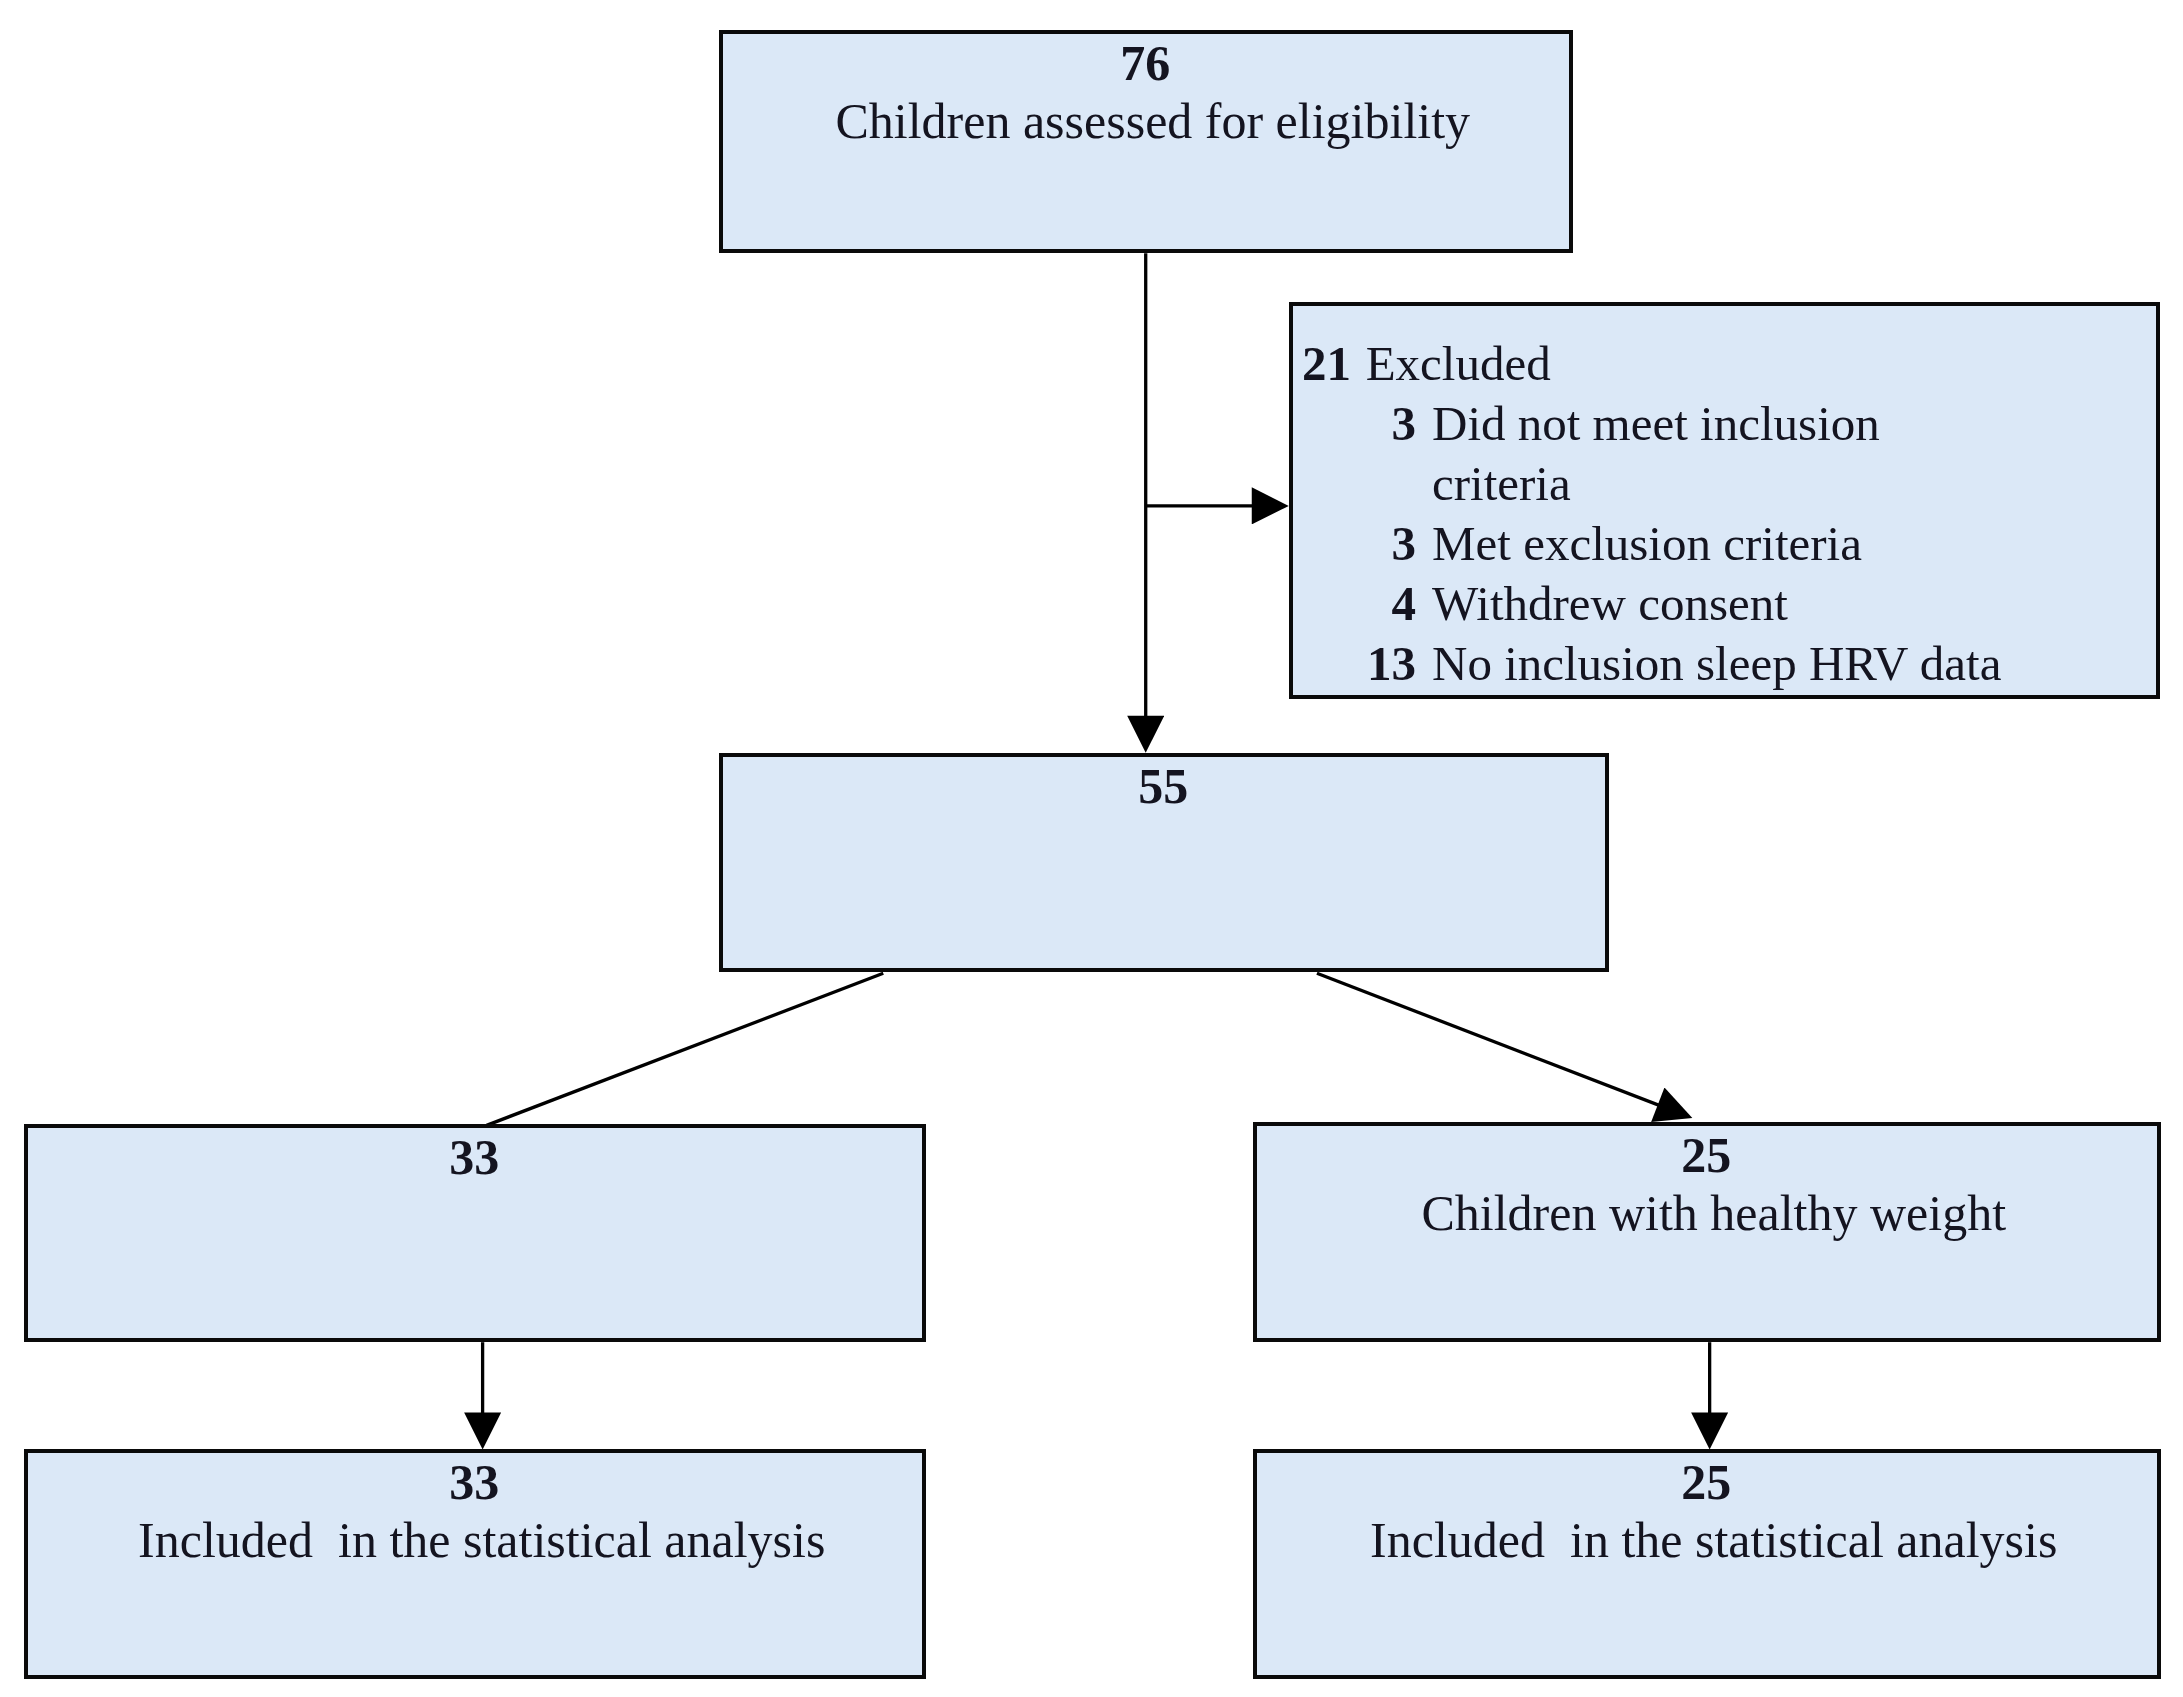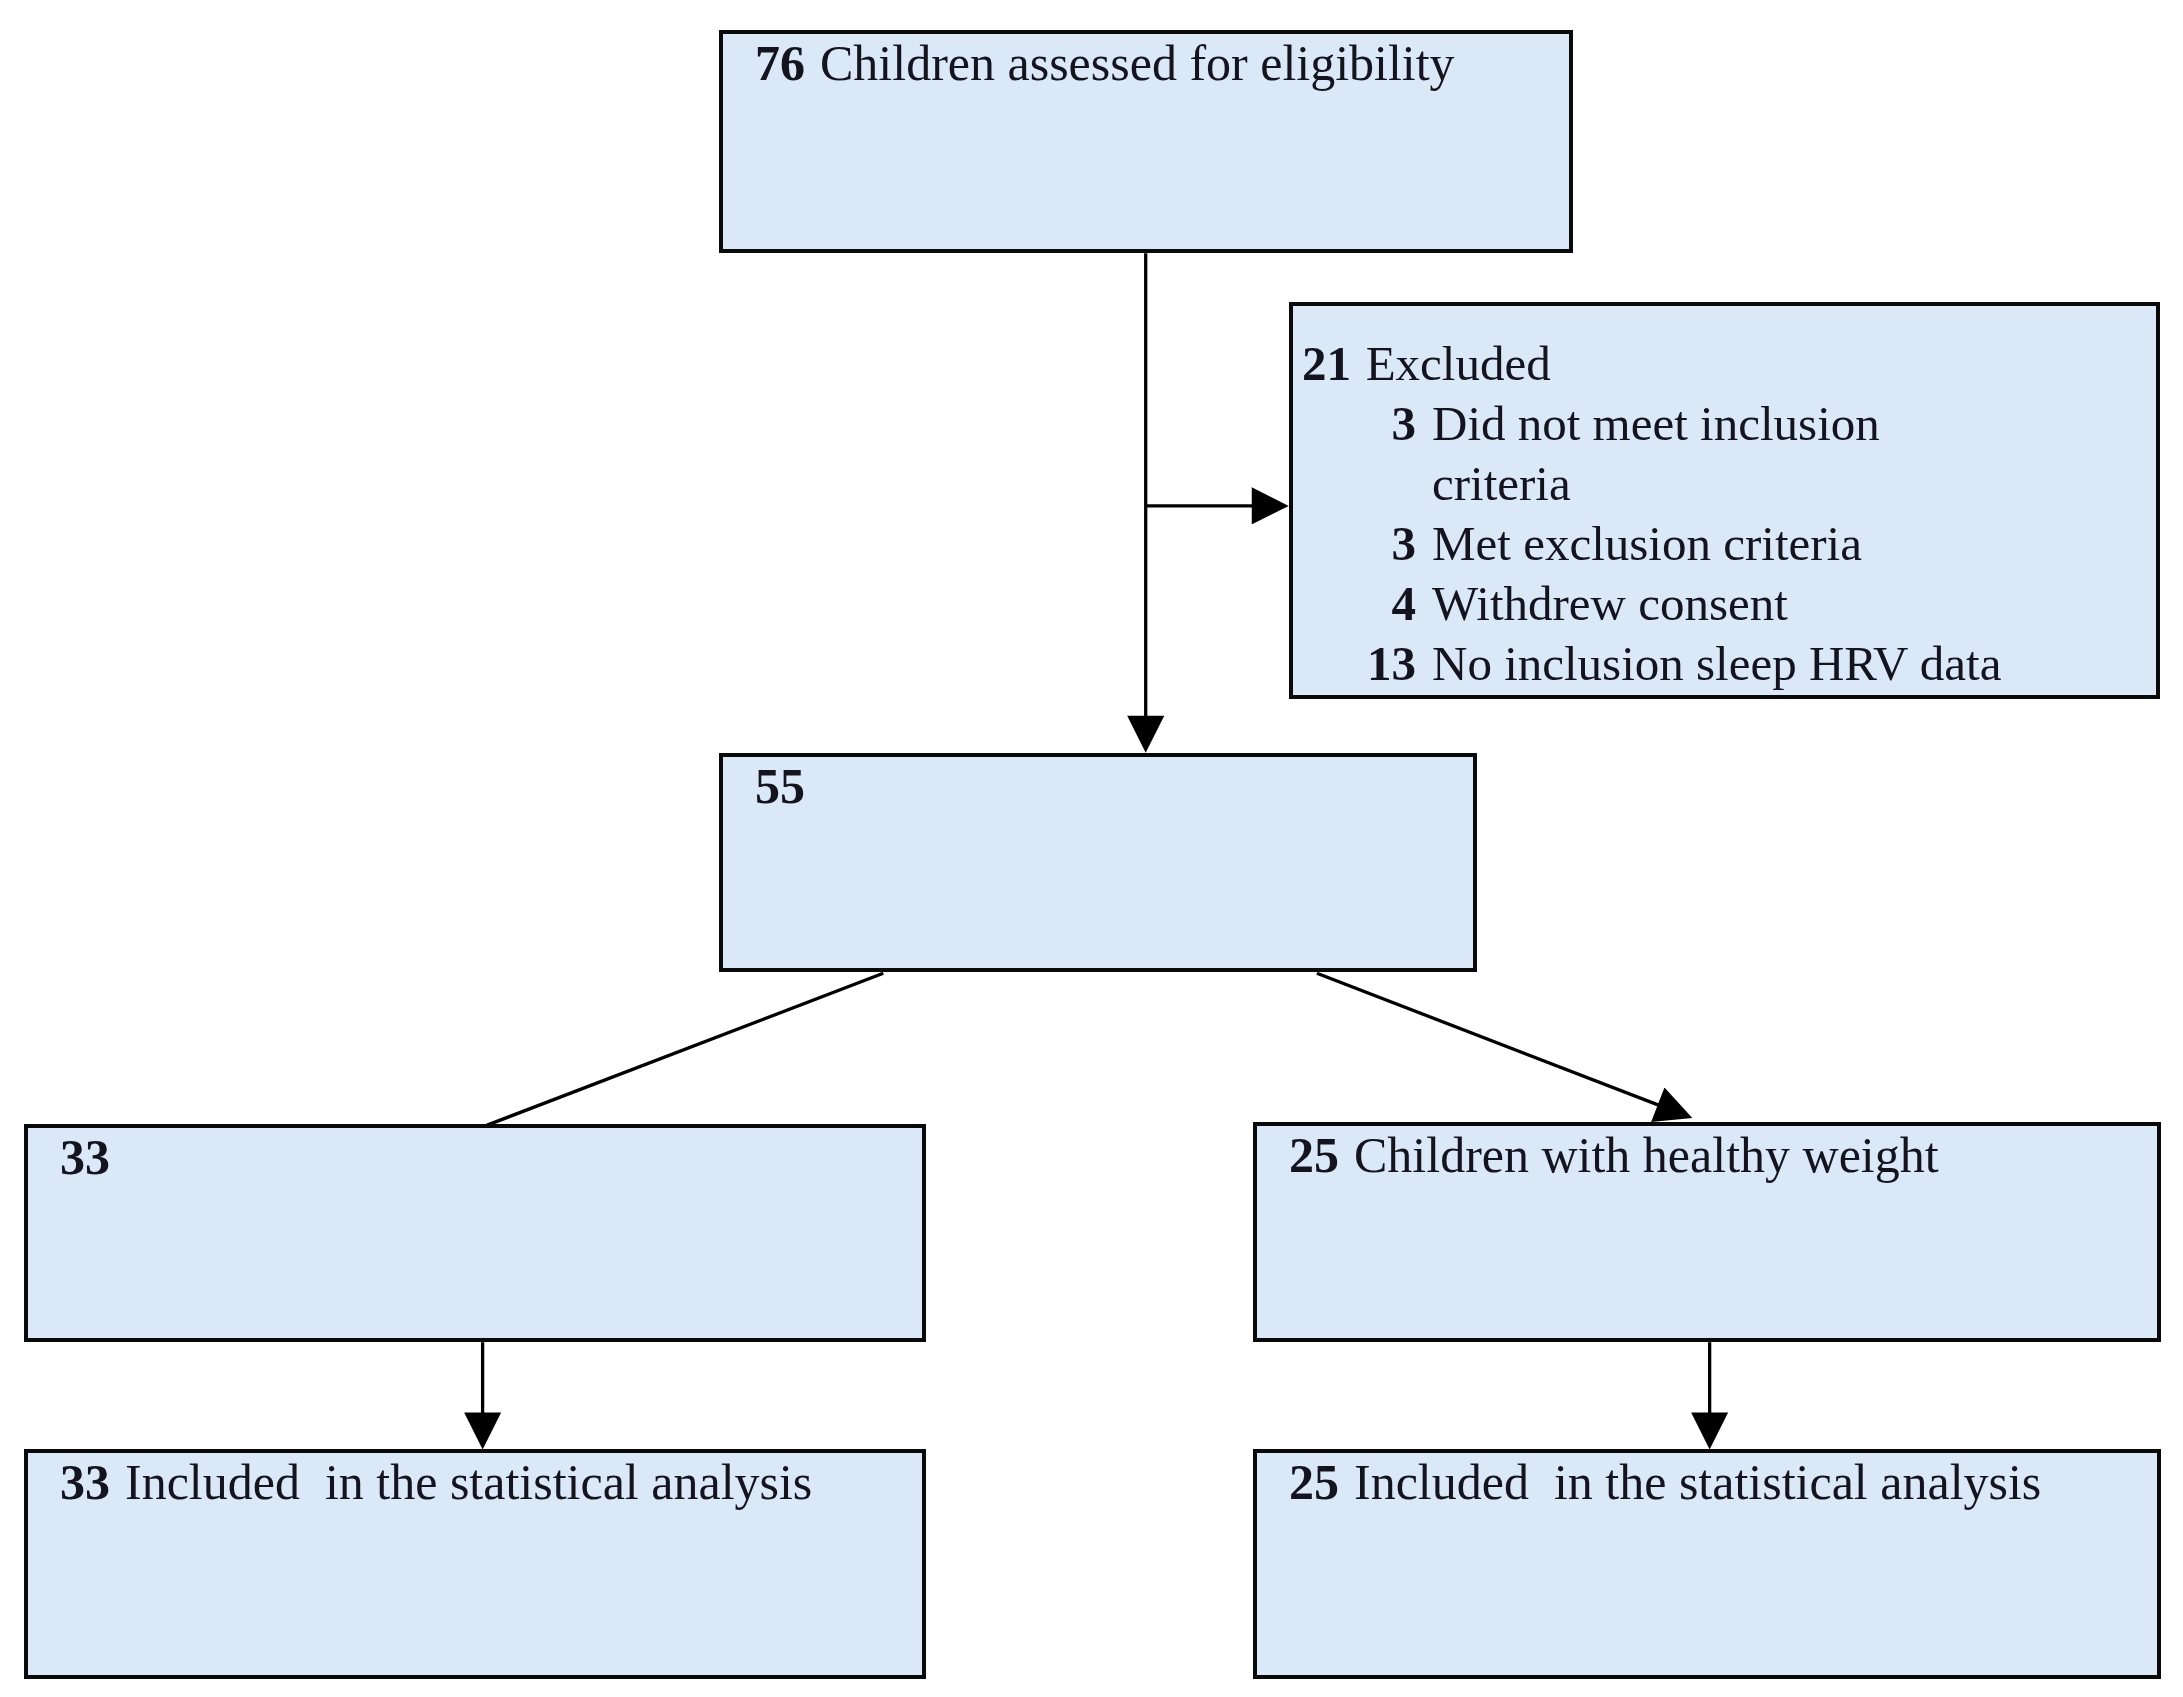--- a/index.html
+++ b/index.html
@@ -15,34 +15,34 @@
   svg.connectors line { stroke: var(--connector, #000); stroke-width: 5; }
   svg.connectors .arrowhead { fill: var(--connector, #000); }
 
   .box {
     position: absolute; box-sizing: border-box;
     background: var(--box_fill, #dbe8f7);
     border: 4.6px solid var(--box_border, #0a0a0a);
     color: var(--text, #141420);
     font-size: 50px;
   }
-  .single { display: flex; padding: 0 18.5px 0 32px; }
+  .single { display: flex; align-items: center; padding: 0 18.5px 0 32px; flex-direction: column; }
   .num { font-weight: 700; margin-right: 0.30em; white-space: pre; }
   .lbl { white-space: pre-wrap; font-family: Liberation Serif, serif; }
 
   .excluded { padding: 28px 18.5px 0 32px; font-size: 49px; line-height: 60px; }
   .xrow { display: flex; align-items: baseline; }
   .xrow .num { margin-right: 0.30em; }
   .xrow.sub .num { flex: none; width: 114px; text-align: right; margin-right: 0; }
   .xrow.sub .lbl { padding-left: 16px; }
 
   
   #box-eligibility        { left: 719px; top:   30px; width: 854px; height: 223px; }
   #box-excluded           { left: 1289px; top:  302px; width: 871px; height: 397px; padding-left: 9px; }
-  #box-osa                { left: 719px; top: 753px; width: 758px; height: 219px; }
+  #box-osa                { left: 719px; top: 753px; width: 890px; height: 219px; }
   #box-overweight         { left:   24px; top: 1124px; width: 902px; height: 218px; }
   #box-healthy            { left: 1253px; top: 1122px; width: 908px; height: 220px; }
   #box-overweight-analysis{ left:   24px; top: 1449px; width: 902px; height: 230px; }
   #box-healthy-analysis   { left: 1253px; top: 1449px; width: 908px; height: 230px; }
 </style>
 </head>
 <body>
 
 <div class="canvas">
 

